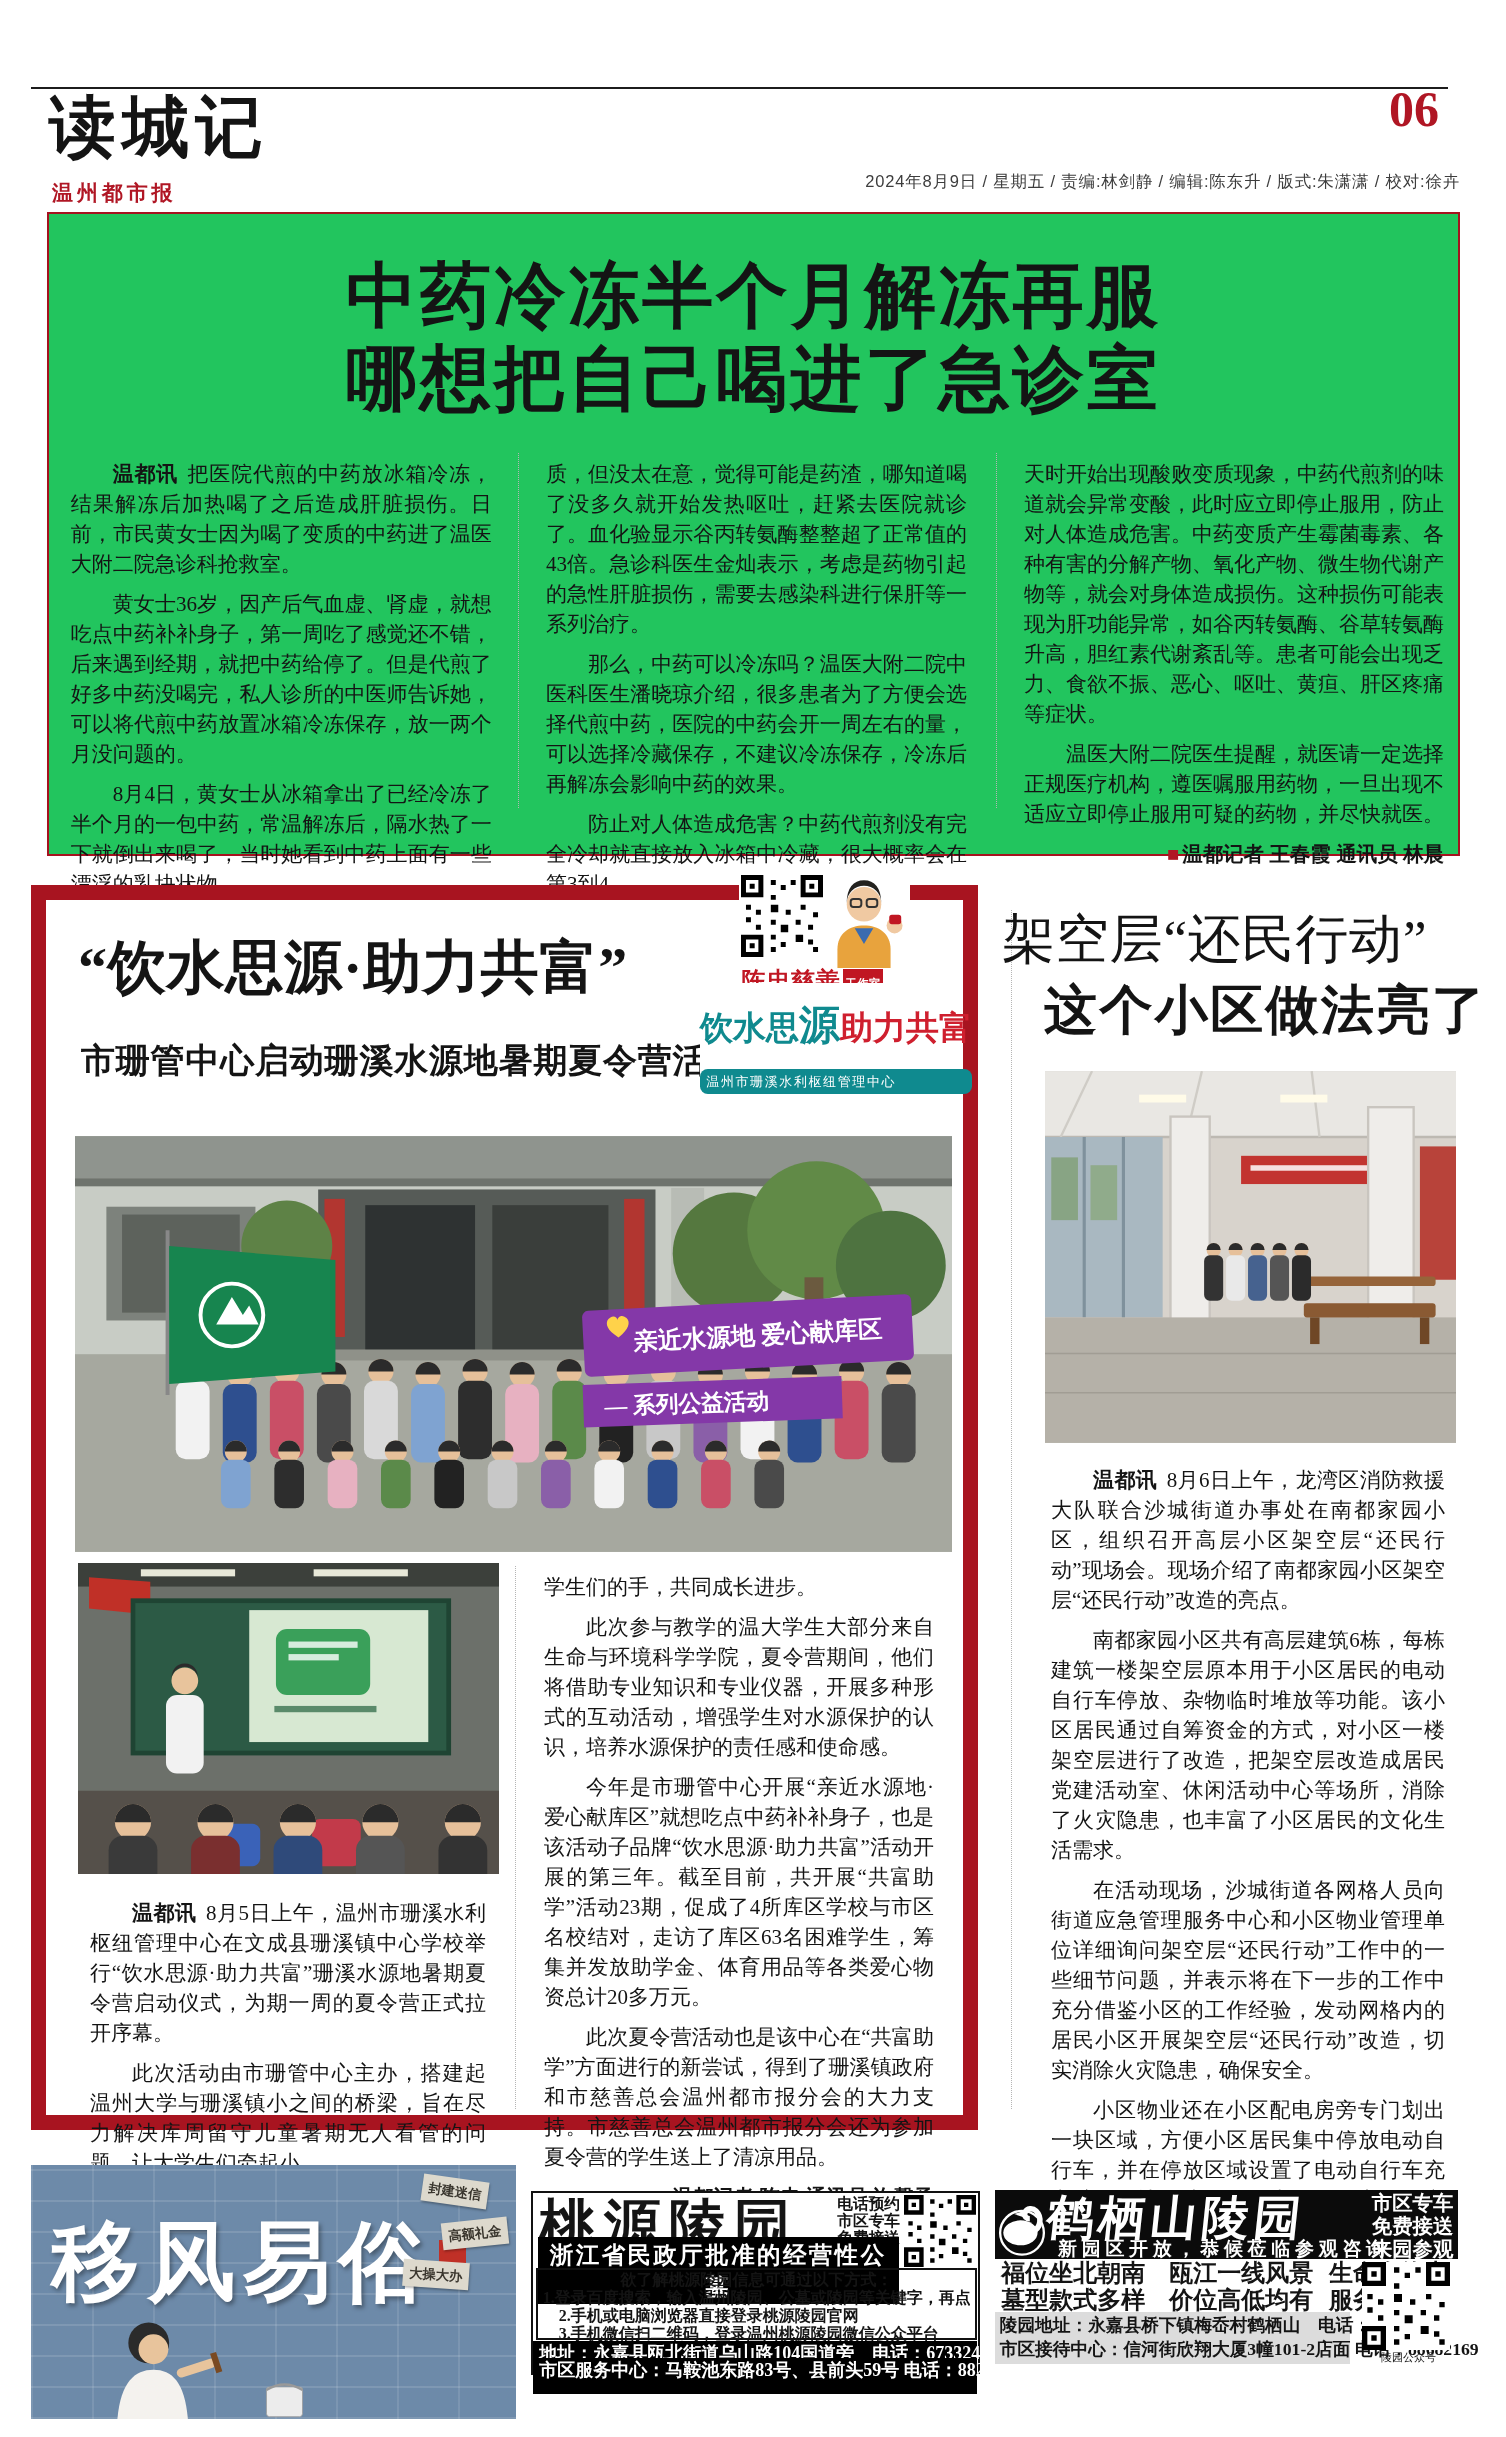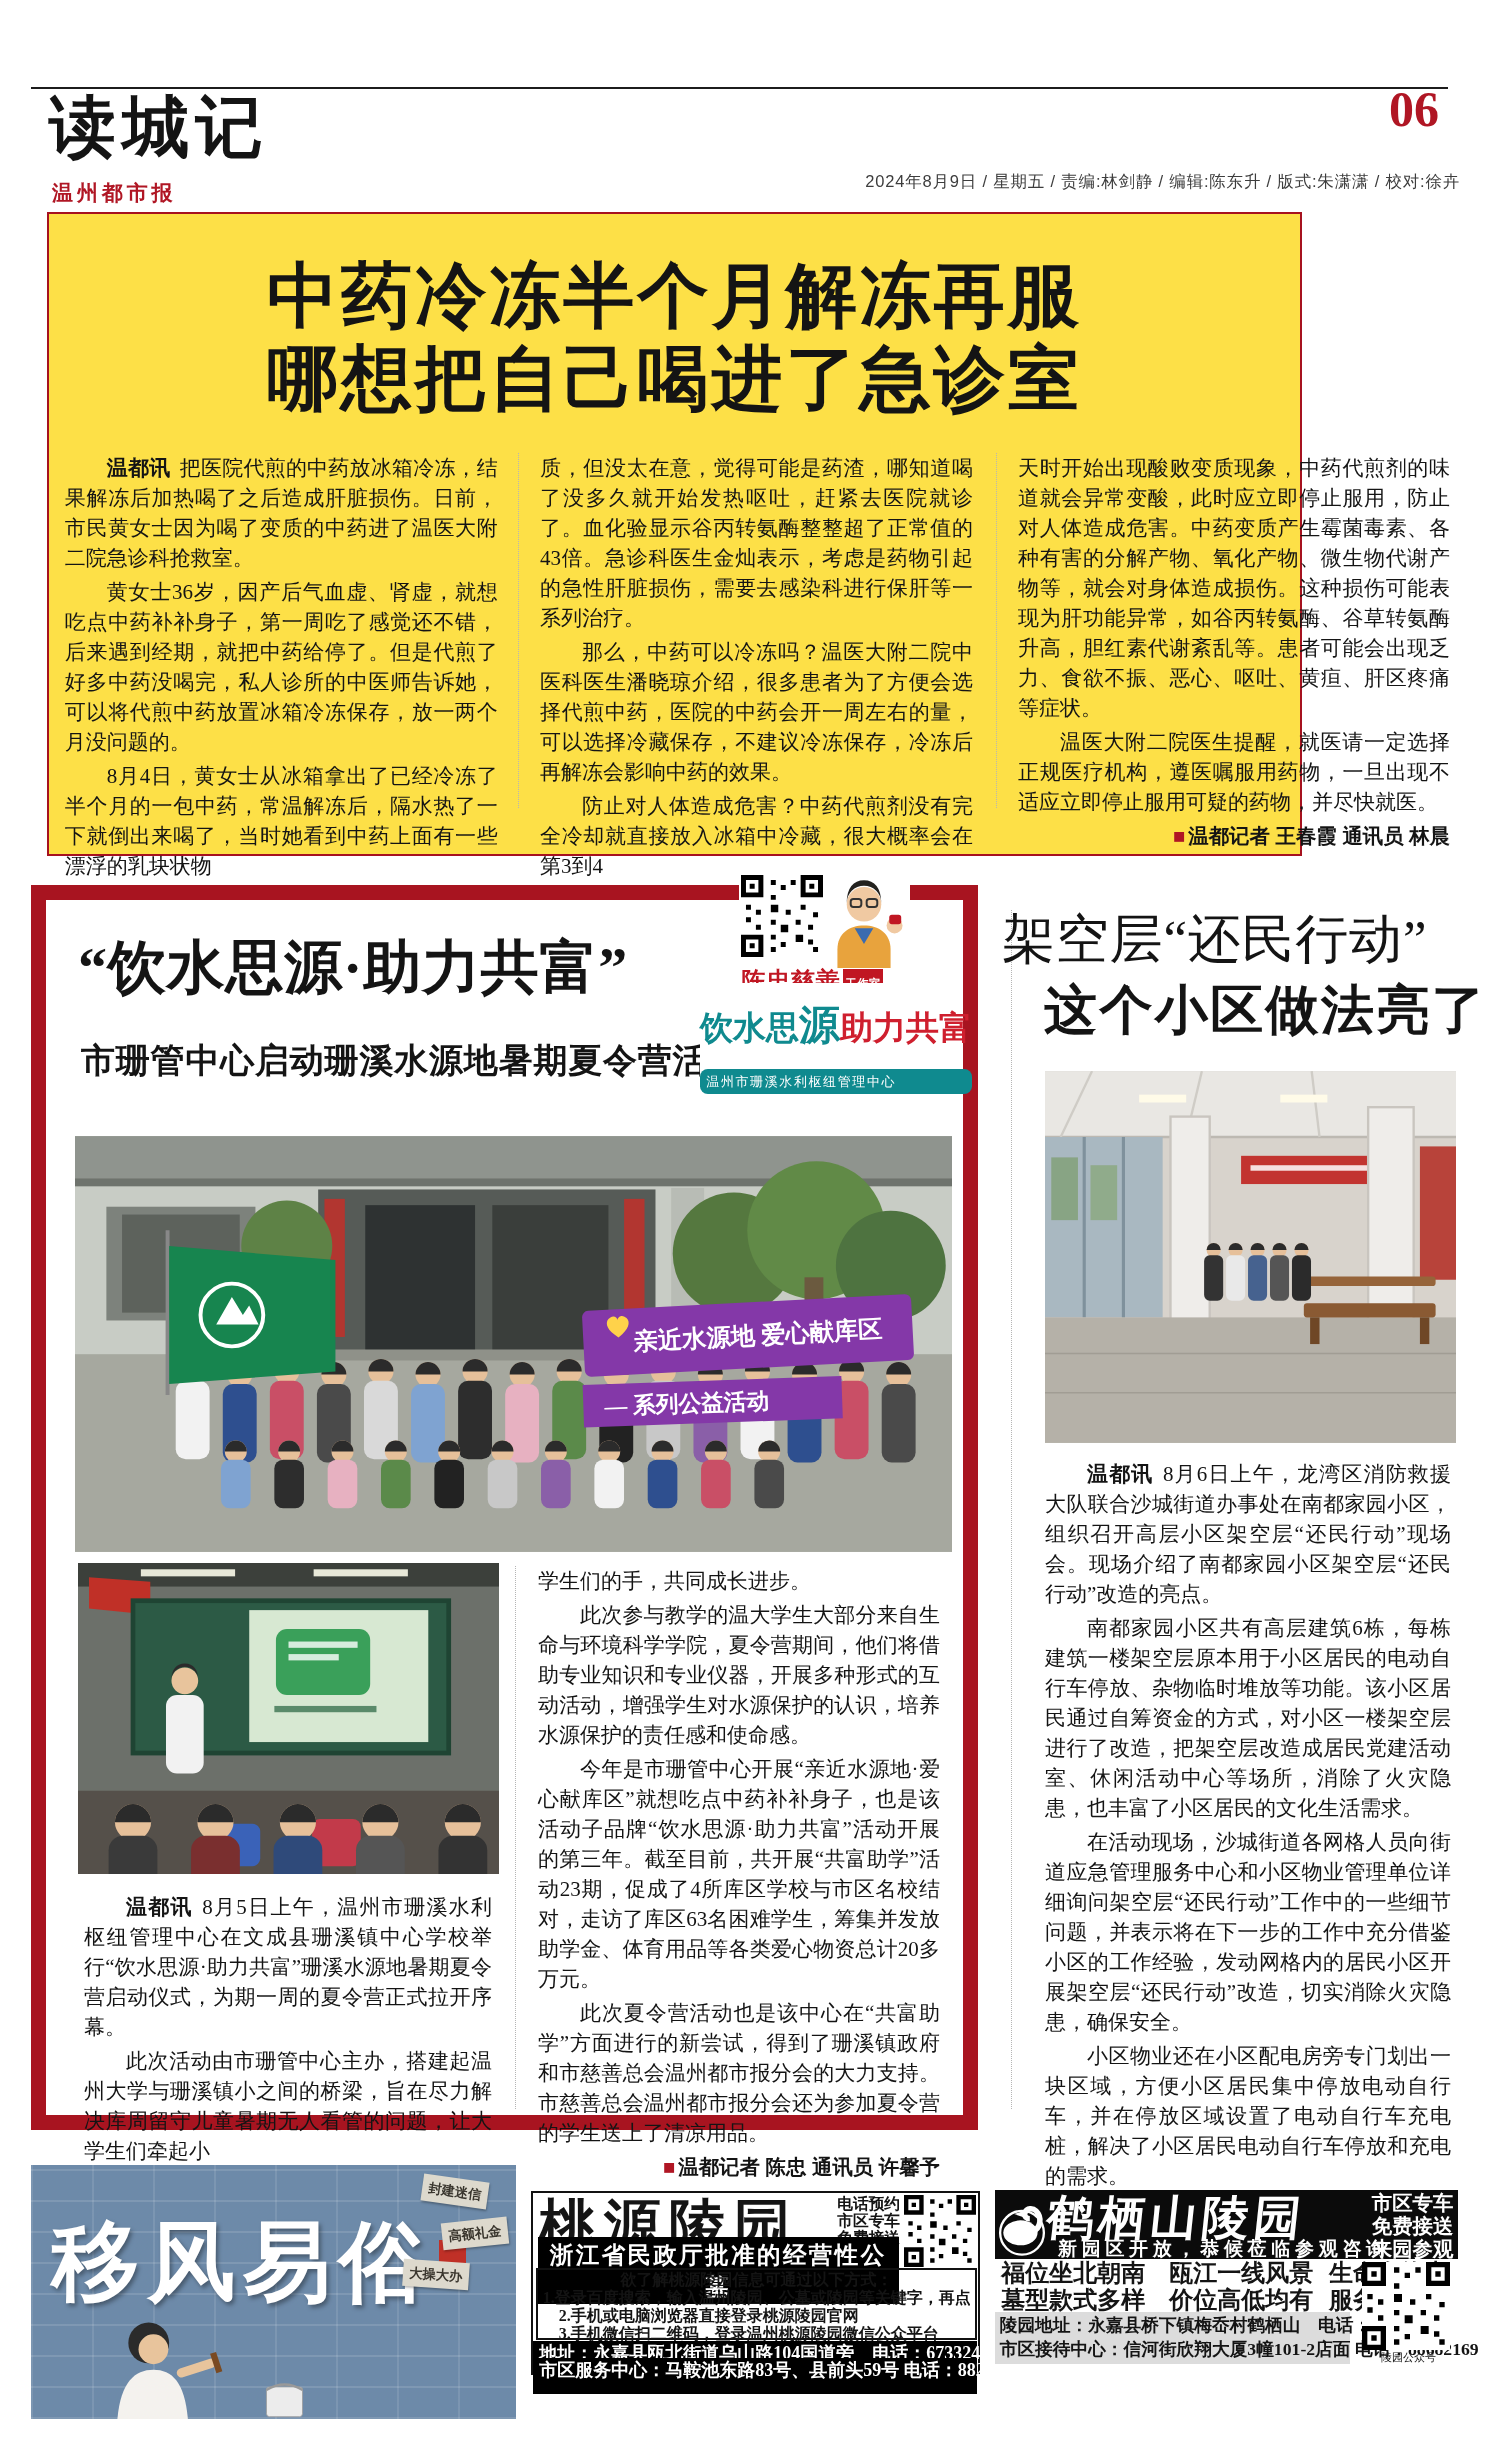--- a/index.html
+++ b/index.html
@@ -8,25 +8,25 @@
        font-family:"Liberation Serif","DejaVu Serif",serif;color:#141414}
   .abs{position:absolute}
   .sans{font-family:"Liberation Sans","DejaVu Sans",sans-serif}
   
   #toprule{left:31px;top:87px;width:1417px;height:2.4px;background:#1c1c1c}
   #masthead{left:49px;top:91px;font-size:67px;font-weight:900;letter-spacing:6.3px;line-height:1.1}
   #paper{left:52px;top:179px;font-size:21px;font-weight:700;color:#b01624;letter-spacing:3.9px}
   #pagenum{left:1389px;top:80px;font-size:50px;font-weight:900;color:#b01624}
   #dateline{top:171px;right:47px;font-size:16.5px;color:#3d3d3d;letter-spacing:0.8px}
   
-  #a1{left:47px;top:212px;width:1255px;height:644px;border:2.4px solid #a6121f;background:#fde047}
+  #a1{left:47px;top:212px;width:1413px;height:644px;border:2.4px solid #a6121f;background:#22c55e}
   .hl{position:absolute;left:0;width:100%;text-align:center;font-weight:900;letter-spacing:3.1px;font-size:71px;line-height:1}
   #hl1{top:47px}#hl2{top:130px}
   .col{position:absolute;font-size:21px;line-height:30px;text-align:justify}
-  .col p{margin:4px;text-indent:2em}
+  .col p{margin:10px;text-indent:2em}
   .col p.cont{text-indent:0}
   .lead{font-family:"Liberation Sans","DejaVu Sans",sans-serif;font-weight:700;margin-right:9.4px}
   .byline{text-align:right;font-family:"Liberation Sans","DejaVu Sans",sans-serif;
           font-weight:700;font-size:20.4px;margin-top:4.7px;text-indent:0}
   .sq{color:#b01624;margin-right:3.1px}
   .crule{position:absolute;width:0;border-left:1.6px dotted #b5b5b5}
   
   #a2frame{left:31px;top:885px;width:947px;height:1245px;border:15.7px solid #a81420;background:#fff}
   #a2title{left:78px;top:929px;font-size:58px;font-weight:900;letter-spacing:0.8px}
   #a2sub{left:81px;top:1038px;font-size:34px;font-weight:700;letter-spacing:0.8px}

